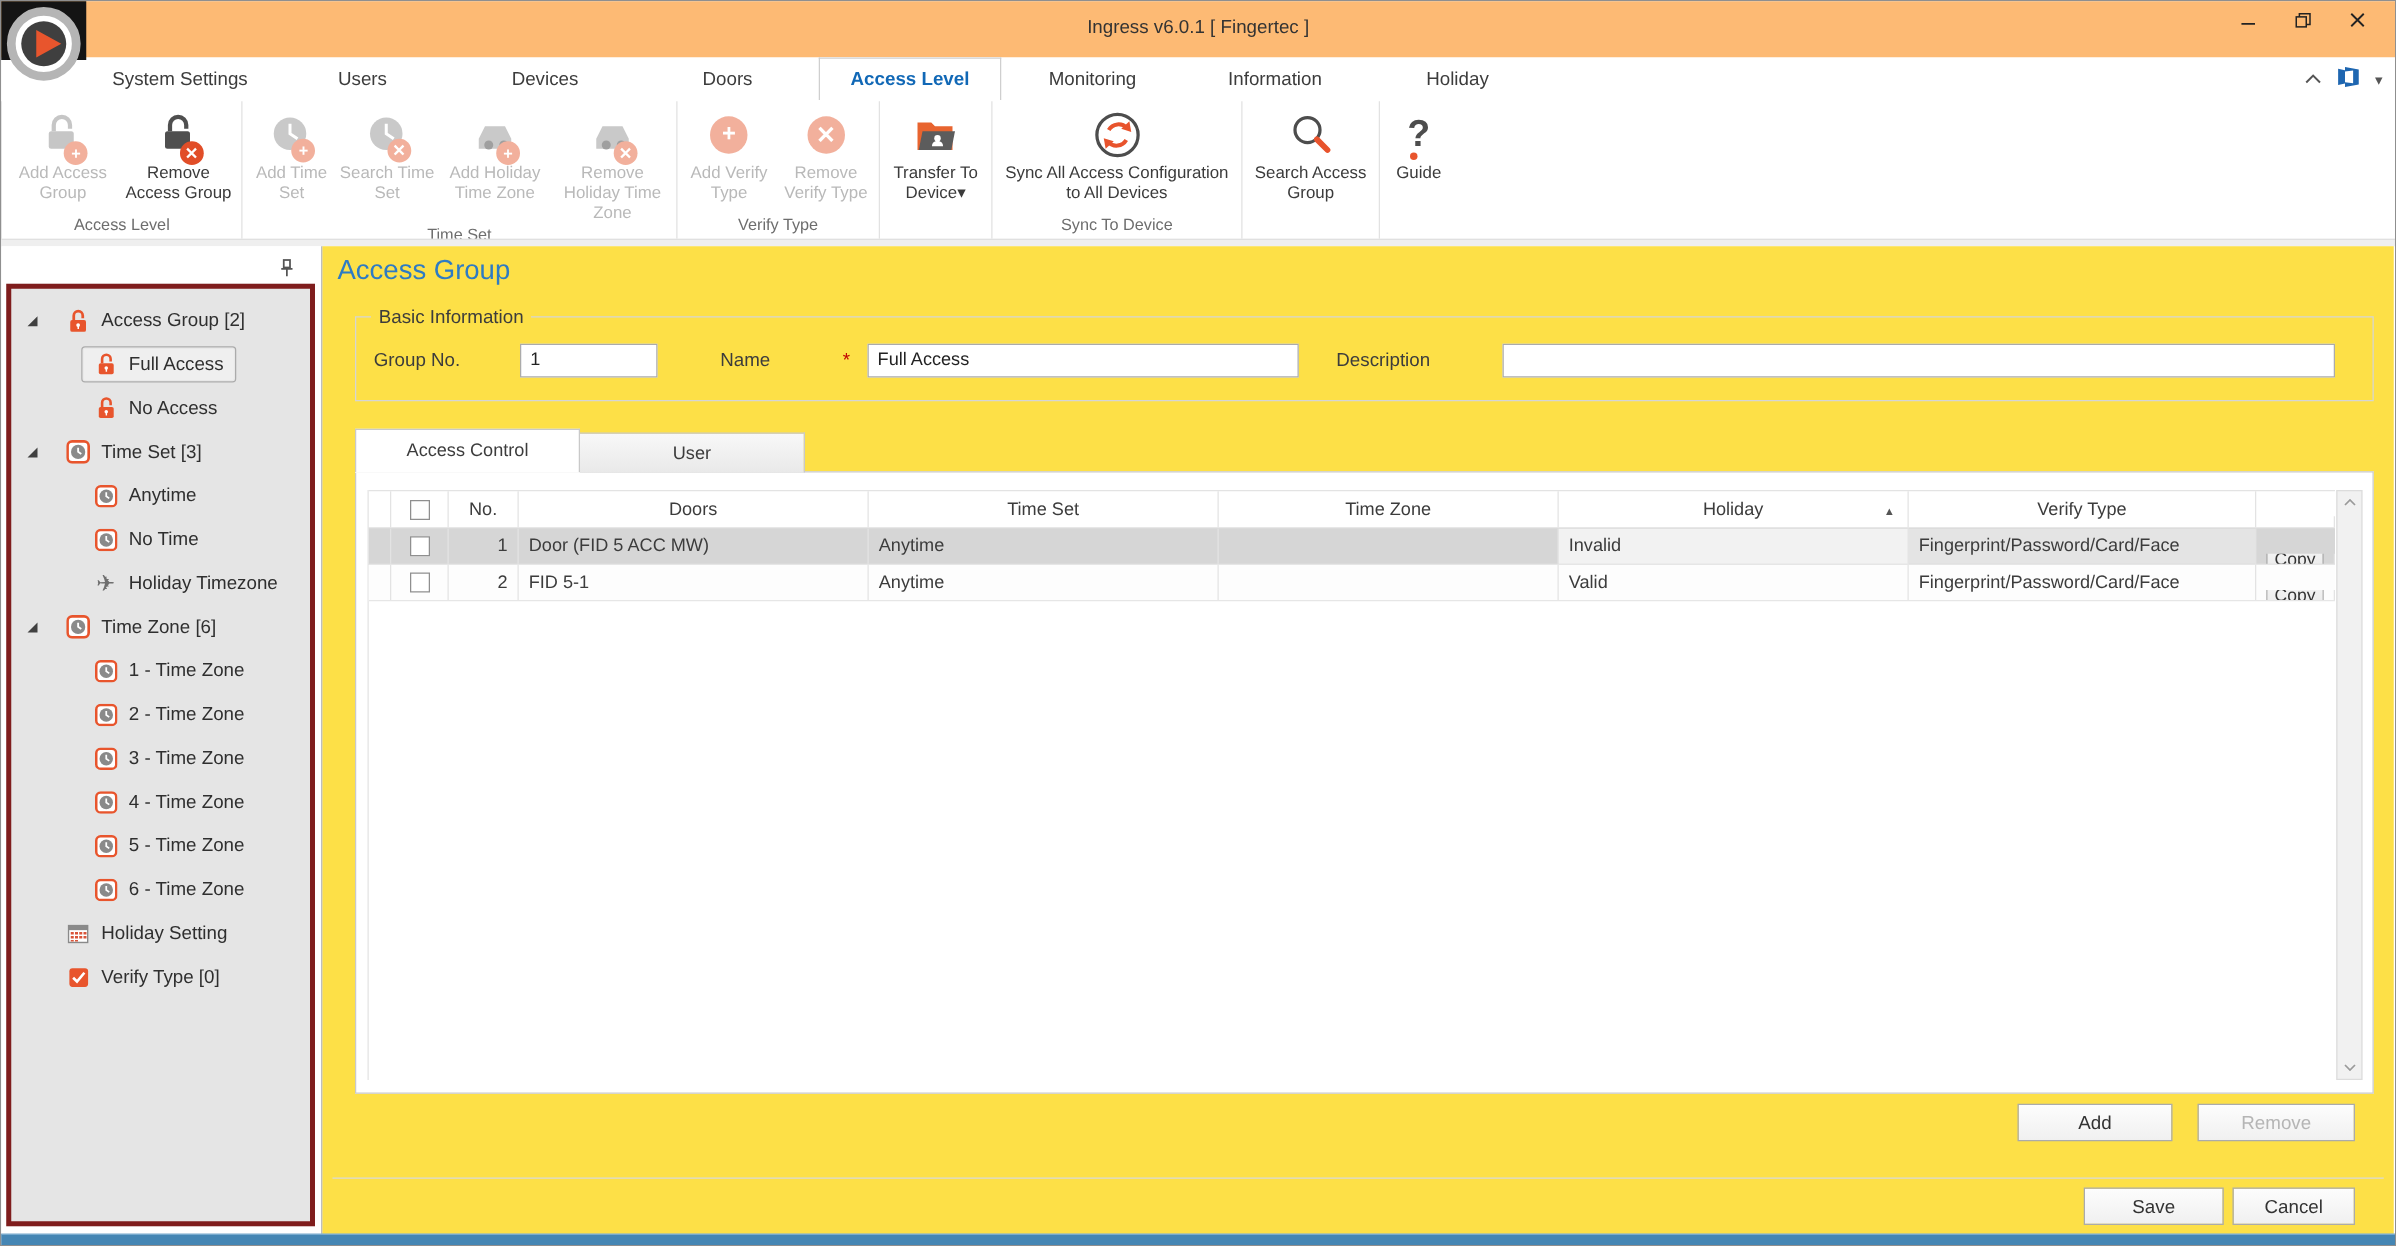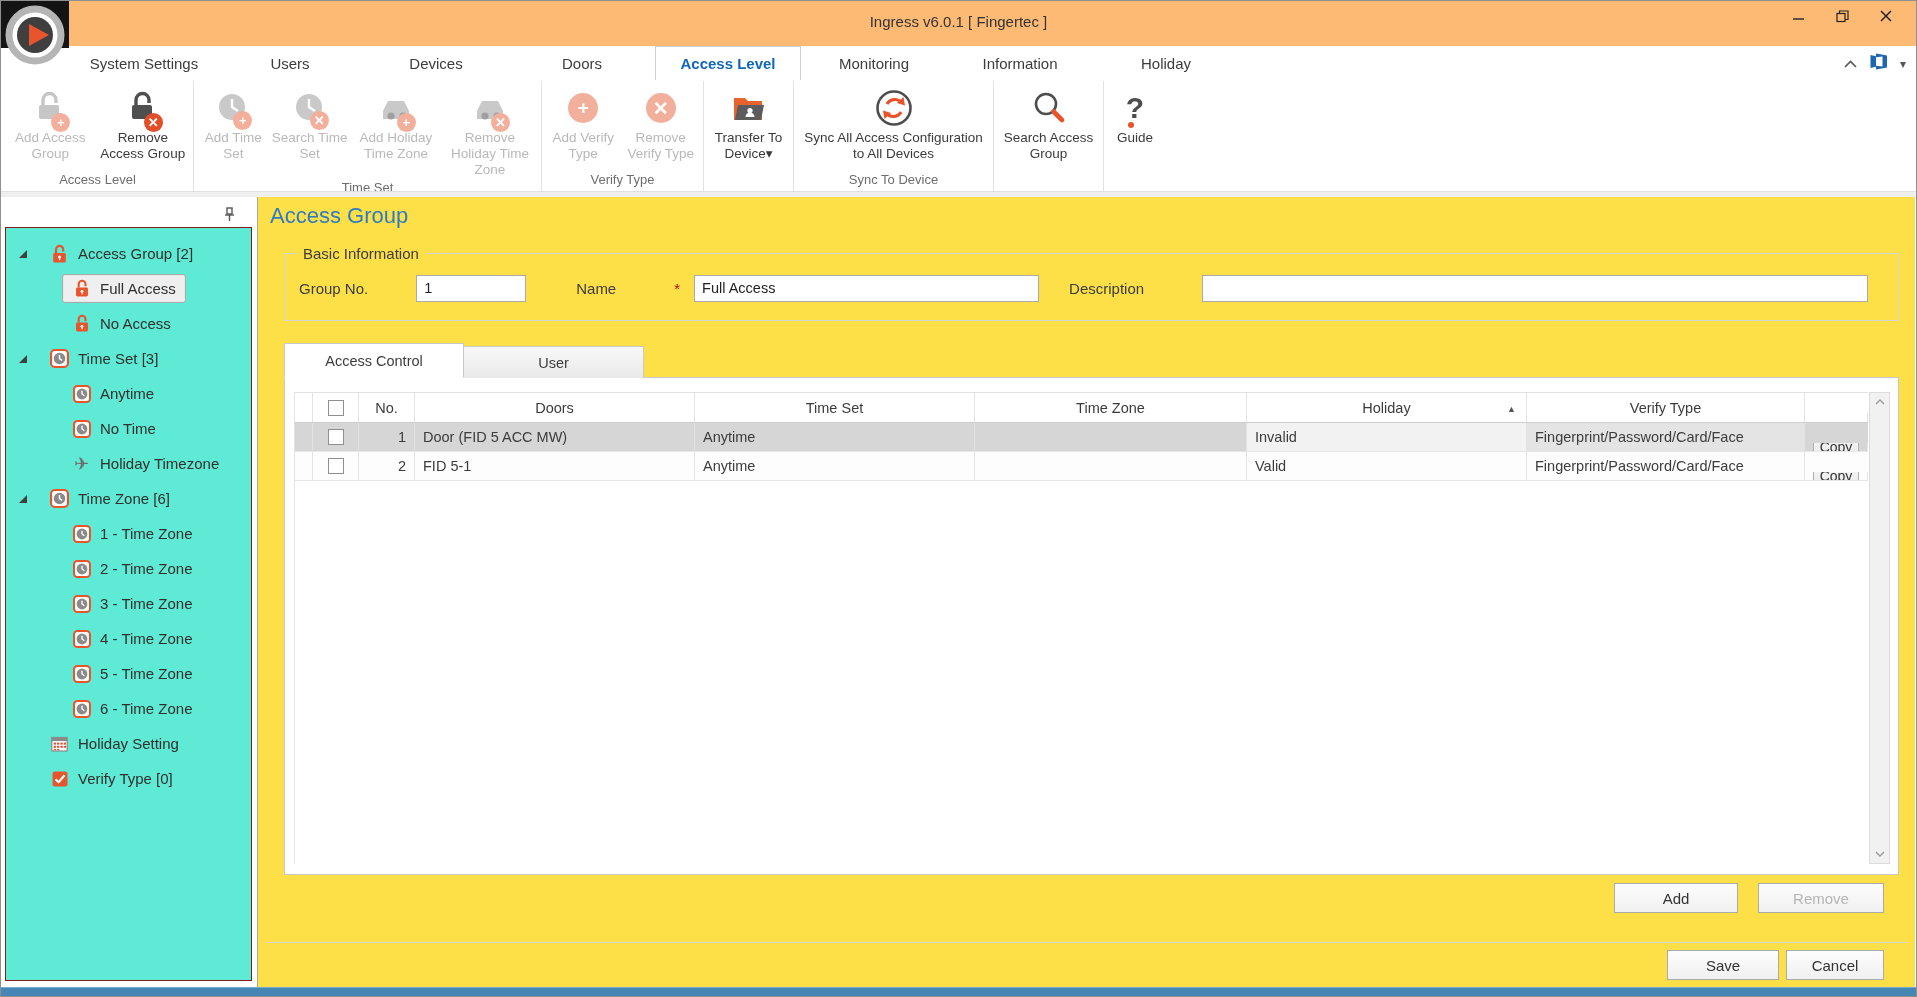--- a/index.html
+++ b/index.html
@@ -44,21 +44,21 @@
     display:flex; align-items:center; justify-content:center; color:#fff; font-size:19px; font-weight:bold; }
   .guide-q { position:relative; font-size:30px; font-weight:bold; color:#4d4d4d; line-height:1; }
   .guide-dot { position:absolute; left:2px; bottom:-5px; width:6px; height:6px; border-radius:50%; background:#E8552D; }
   .ribbon-underline { position:absolute; left:0; right:0; top:190px; height:6px; background:#efefef;
     border-top:1px solid #e0e0e0; }
 
   
   .sidebar { position:absolute; left:0; top:196px; width:257px; bottom:9px; background:#fff;
     border-right:1px solid #a9a9a9; }
   .pin { position:absolute; right:22px; top:10px; }
-  .treepanel { position:absolute; left:4px; right:5px; top:30px; bottom:6px; border:1px solid #7f1d1d; background:#5eead4;
+  .treepanel { position:absolute; left:4px; right:5px; top:30px; bottom:6px; border:4px solid #7f1d1d; background:#e5e5e5;
     padding-top:8px; overflow:hidden; }
   .titem { display:flex; align-items:center; height:35px; padding-left:12px; font-size:15px; color:#2f2f2f; }
   .tw { width:22px; display:flex; align-items:center; justify-content:flex-start; flex:none; }
   .titem.child .tw { width:44px; }
   .chip { display:flex; align-items:center; gap:9px; padding:4px 9px; border:1px solid transparent; border-radius:3px; }
   .chip.sel { background:#efefef; border-color:#ababab; box-shadow:0 0 0 1px #e8e8e8 inset; }
   .ticon { display:flex; align-items:center; justify-content:center; width:19px; flex:none; }
   .plane { color:#6e6e6e; font-size:18px; }
 
   

